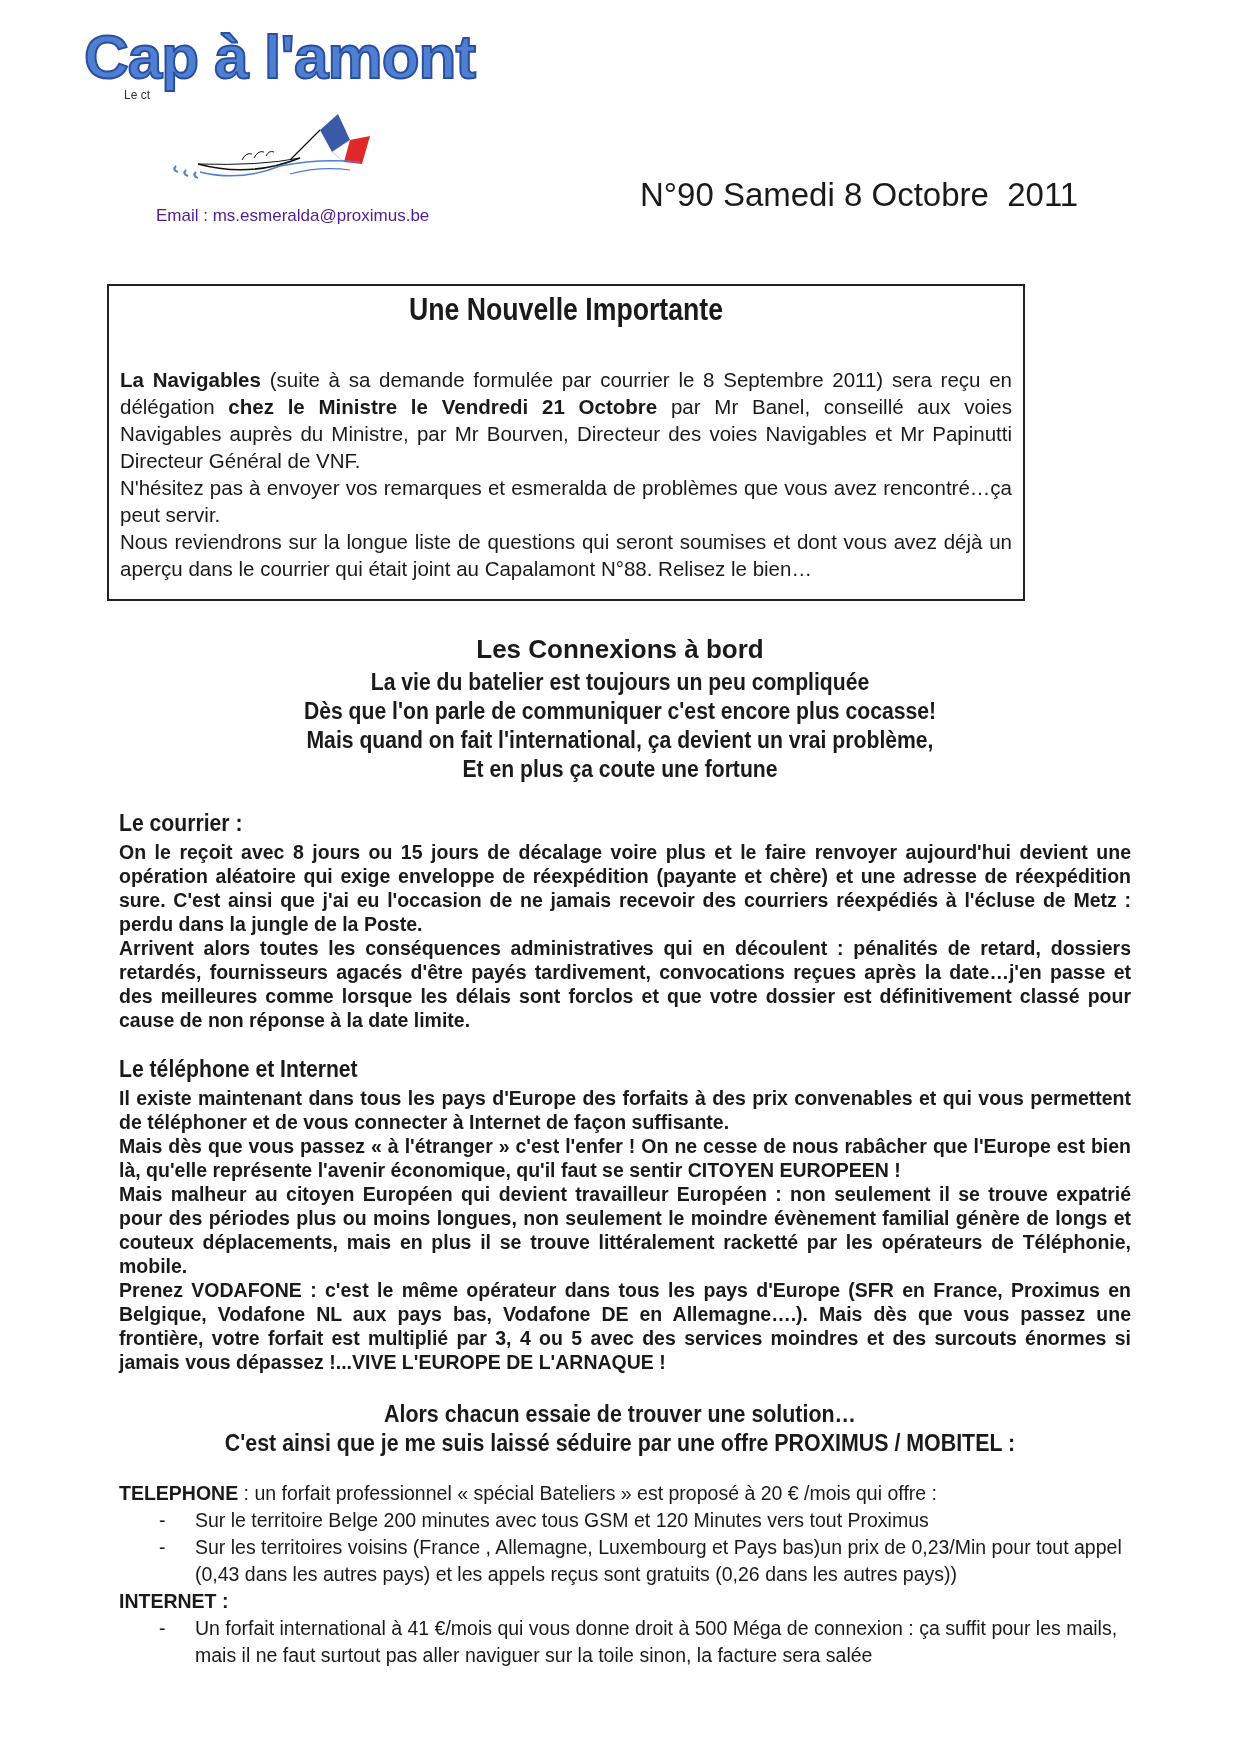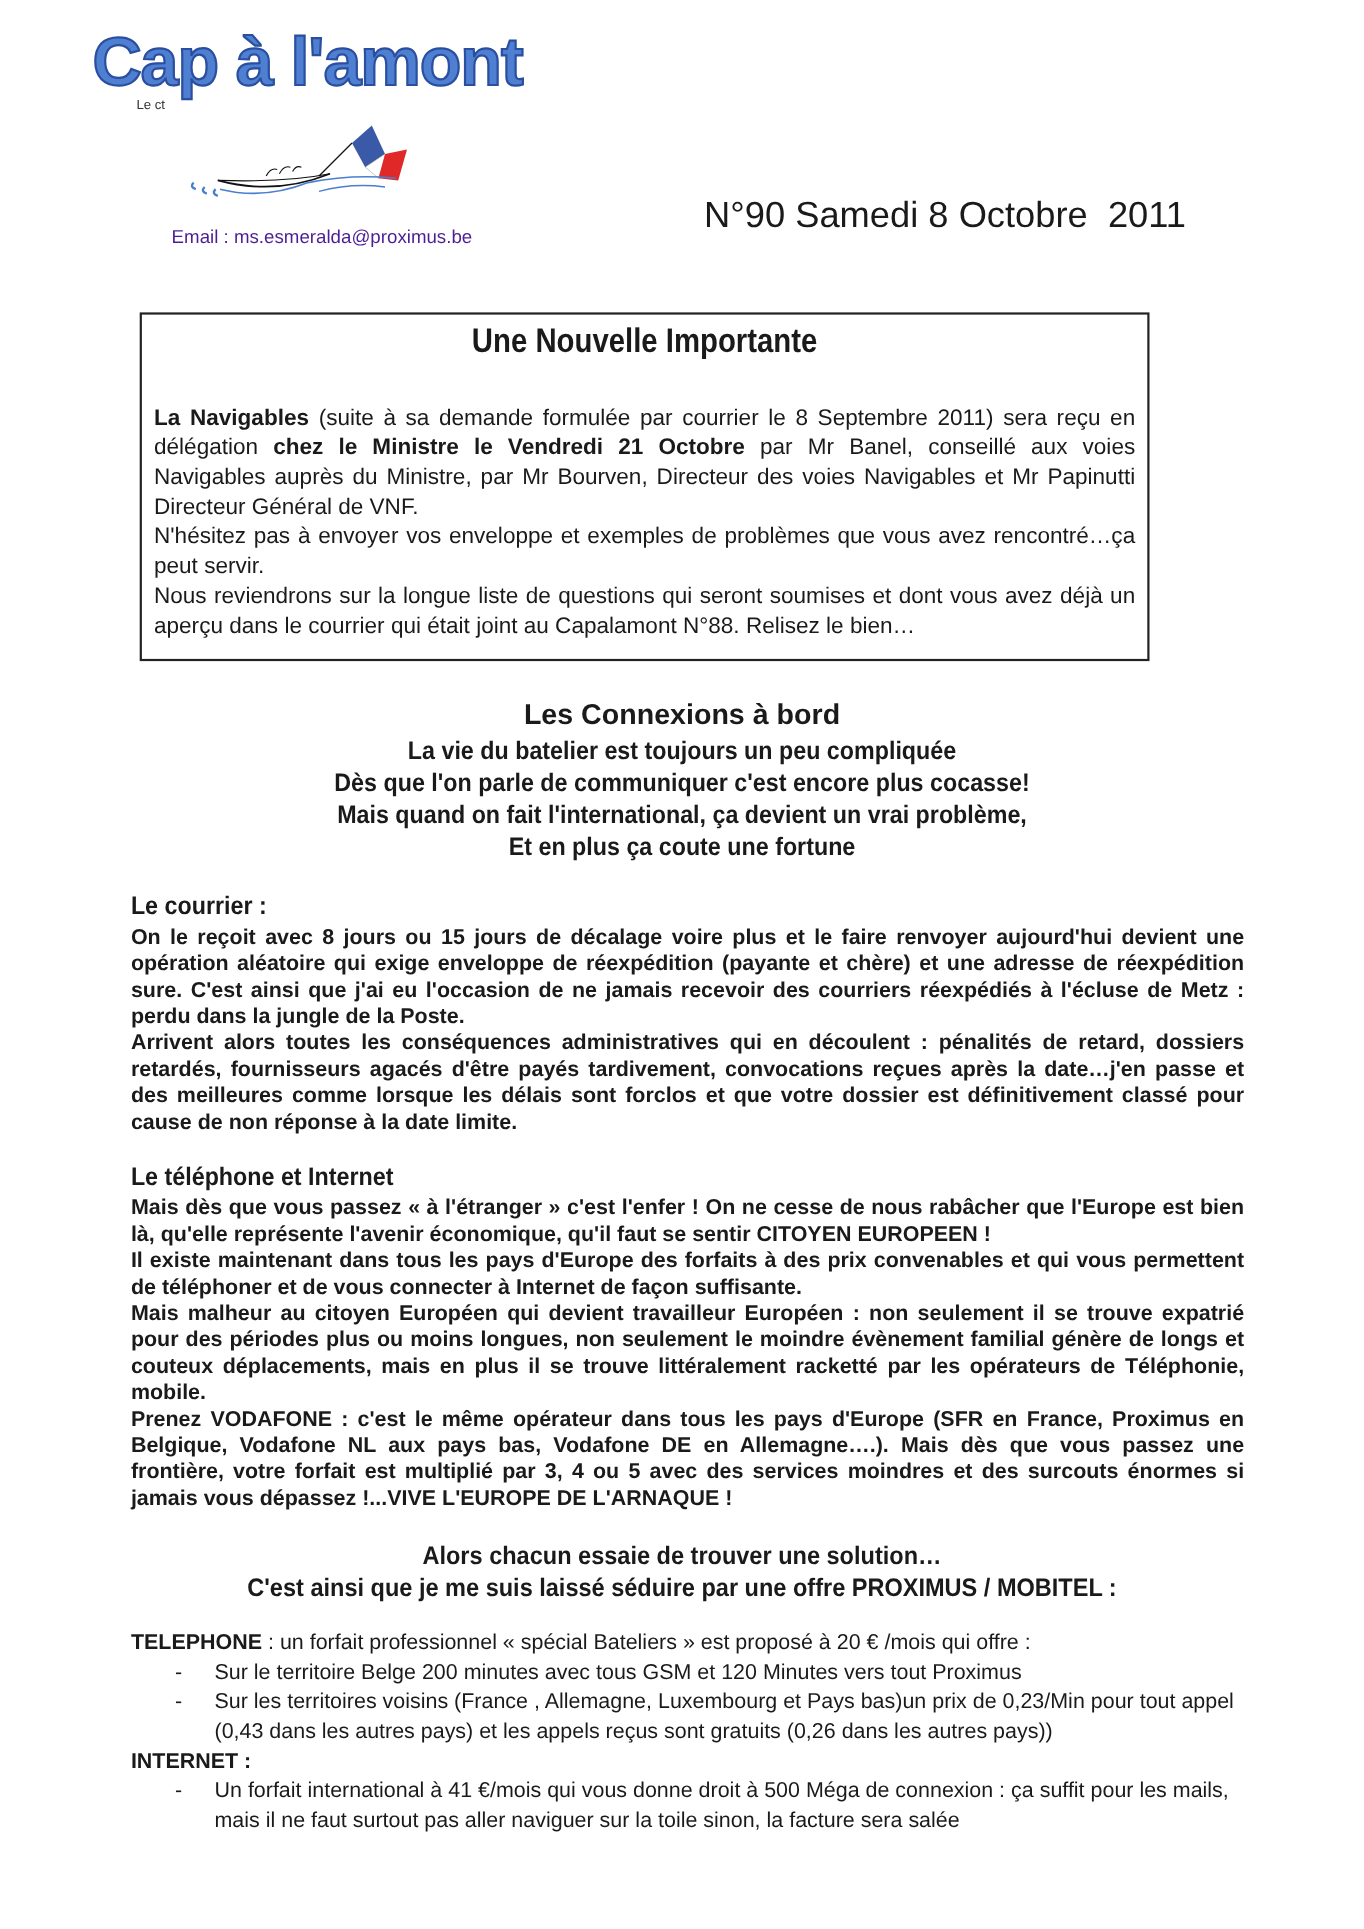--- a/index.html
+++ b/index.html
@@ -5,21 +5,21 @@
   html, body { margin: 0; padding: 0; background: #ffffff; }
   body { width: 1240px; height: 1754px; position: relative; overflow: hidden;
          font-family: "Liberation Sans", sans-serif; color: #1a1a1a; }
   .abs { position: absolute; }
   .logo-title { left: 84px; top: 26px; font-size: 62px; font-weight: bold; color: #4f7fd0;
     -webkit-text-stroke: 2px #2a4fa0; letter-spacing: -1px; line-height: 1; white-space: nowrap; }
   .logo-sub { left: 124px; top: 88px; font-size: 12px; color: #333; }
   .logo-art { left: 170px; top: 100px; width: 240px; height: 90px; }
   .email { left: 156px; top: 206px; font-size: 17px; color: #4c1d95; }
   .issue { left: 640px; top: 176px; font-size: 33px; color: #1a1a1a; white-space: pre; }
-  .box { left: 107px; top: 284px; width: 918px; height: 317px; border: 2px solid #222; box-sizing: border-box; margin-left: 20px; }
+  .box { left: 107px; top: 284px; width: 918px; height: 317px; border: 2px solid #222; box-sizing: border-box; }
   .box-title { position: absolute; left: 0; right: 0; top: 6px; text-align: center; font-size: 31px; font-weight: bold;
      font-family: "Liberation Sans", sans-serif; transform: scaleX(0.86); }
   .box-body { position: absolute; left: 11px; right: 11px; top: 80px; font-size: 20.5px; line-height: 27px; text-align: justify; }
   .box-body p { margin: 0; }
   .center-block { left: 107px; width: 1026px; text-align: center; font-weight: bold; }
   .h-sec { font-size: 26px; top: 634px; }
   .sub-lines { top: 668px; font-size: 23px; line-height: 29px; transform: scaleX(0.92); }
   .text-block { left: 119px; width: 1012px; font-size: 19.5px; line-height: 24px; text-align: justify; }
   .text-block p { margin: 0; font-weight: bold; }
   .h-para { left: 119px; font-size: 23px; font-weight: bold; transform-origin: left; transform: scaleX(0.92); white-space: nowrap; }
@@ -49,43 +49,43 @@
   <path d="M120 74 Q150 66 180 70" stroke="#4a7fd0" stroke-width="1.2" fill="none"></path>
   <path d="M6 66 q-4 4 2 6 M16 70 q-4 4 2 6 M26 72 q-4 4 2 6" stroke="#4a7fd0" stroke-width="2.2" fill="none"></path>
 </svg>
 <div class="abs email">Email : ms.esmeralda@proximus.be</div>
 <div class="abs issue">N°90 Samedi 8 Octobre  2011</div>
 
 <div class="abs box">
   <div class="box-title">Une Nouvelle Importante</div>
   <div class="box-body">
     <p><b>La Navigables</b><span> (suite à sa demande formulée par courrier le 8 Septembre 2011) sera reçu en délégation </span><b>chez le Ministre le Vendredi 21 Octobre</b><span> par Mr Banel, conseillé aux voies Navigables auprès du Ministre, par Mr Bourven, Directeur des voies Navigables et Mr Papinutti Directeur Général de VNF.</span></p>
-    <p>N'hésitez pas à envoyer vos enveloppe et exemples de problèmes que vous avez rencontré…ça peut servir.</p>
+    <p>N'hésitez pas à envoyer vos remarques et esmeralda de problèmes que vous avez rencontré…ça peut servir.</p>
     <p>Nous reviendrons sur la longue liste de questions qui seront soumises et dont vous avez déjà un aperçu dans le courrier qui était joint au Capalamont N°88. Relisez le bien…</p>
   </div>
 </div>
 
 <div class="abs center-block h-sec">Les Connexions à bord</div>
 <div class="abs center-block sub-lines">
   <div>La vie du batelier est toujours un peu compliquée</div>
   <div>Dès que l'on parle de communiquer c'est encore plus cocasse!</div>
   <div>Mais quand on fait l'international, ça devient un vrai problème,</div>
   <div>Et en plus ça coute une fortune</div>
 </div>
 
 <div class="abs h-para" style="top:810px;">Le courrier :</div>
 <div class="abs text-block" style="top:840px;">
   <p>On le  reçoit avec  8 jours ou 15  jours de décalage voire plus et  le faire renvoyer aujourd'hui devient une opération aléatoire qui exige enveloppe de réexpédition (payante et chère) et une adresse de réexpédition sure. C'est ainsi que j'ai eu l'occasion de ne jamais recevoir des courriers réexpédiés à  l'écluse de Metz : perdu dans la jungle de la Poste.</p>
   <p>Arrivent alors  toutes les conséquences administratives qui en découlent : pénalités de retard, dossiers retardés, fournisseurs agacés d'être payés tardivement, convocations reçues après la date…j'en passe et des meilleures comme lorsque les délais sont forclos et que votre dossier est définitivement classé pour cause de non réponse à la date limite.</p>
 </div>
 
 <div class="abs h-para" style="top:1056px;">Le téléphone et Internet</div>
 <div class="abs text-block" style="top:1086px;">
+  <p>Il existe maintenant dans tous les pays d'Europe des forfaits à des prix convenables et qui vous permettent de téléphoner et de vous connecter à Internet  de façon suffisante.</p>
   <p>Mais dès que vous passez « à l'étranger » c'est l'enfer ! On ne cesse de nous rabâcher que l'Europe est bien là, qu'elle représente l'avenir économique, qu'il faut se sentir CITOYEN EUROPEEN !</p>
-  <p>Il existe maintenant dans tous les pays d'Europe des forfaits à des prix convenables et qui vous permettent de téléphoner et de vous connecter à Internet  de façon suffisante.</p>
   <p>Mais malheur au citoyen Européen qui devient  travailleur Européen : non seulement il se trouve expatrié pour des périodes plus ou moins longues, non seulement le moindre évènement familial génère de longs et couteux déplacements, mais en plus il se trouve littéralement racketté  par les opérateurs de Téléphonie, mobile.</p>
   <p>Prenez VODAFONE : c'est le même opérateur dans tous les pays d'Europe (SFR en France, Proximus en Belgique, Vodafone NL aux pays bas, Vodafone DE en Allemagne….). Mais dès que vous passez une frontière, votre forfait est multiplié par 3, 4 ou 5 avec des services moindres  et des surcouts énormes si jamais vous dépassez !...VIVE L'EUROPE DE L'ARNAQUE !</p>
 </div>
 
 <div class="abs center-block offer-title">
   <div>Alors chacun essaie de trouver une solution…</div>
   <div>C'est ainsi que je me suis laissé séduire par une offre PROXIMUS / MOBITEL :</div>
 </div>
 <div class="abs offer" style="top:1480px;">
   <div><b>TELEPHONE</b><span> : un forfait professionnel « spécial  Bateliers » est proposé à 20 € /mois qui offre :</span></div>

